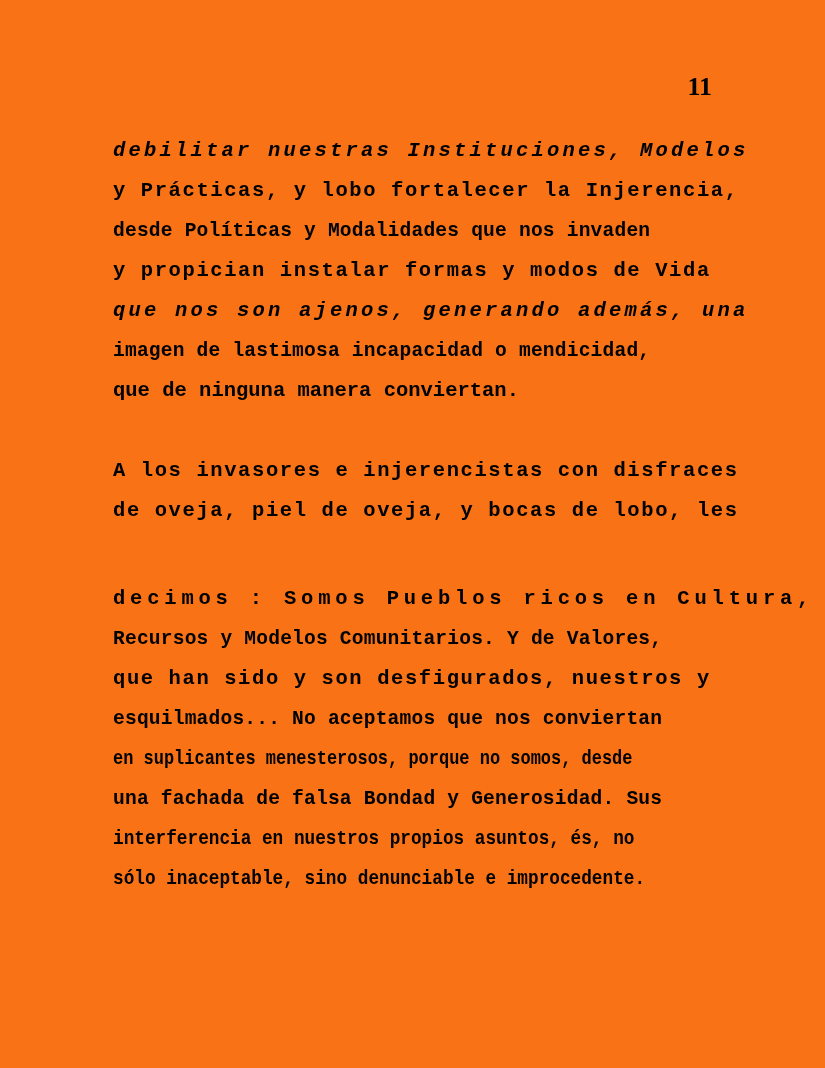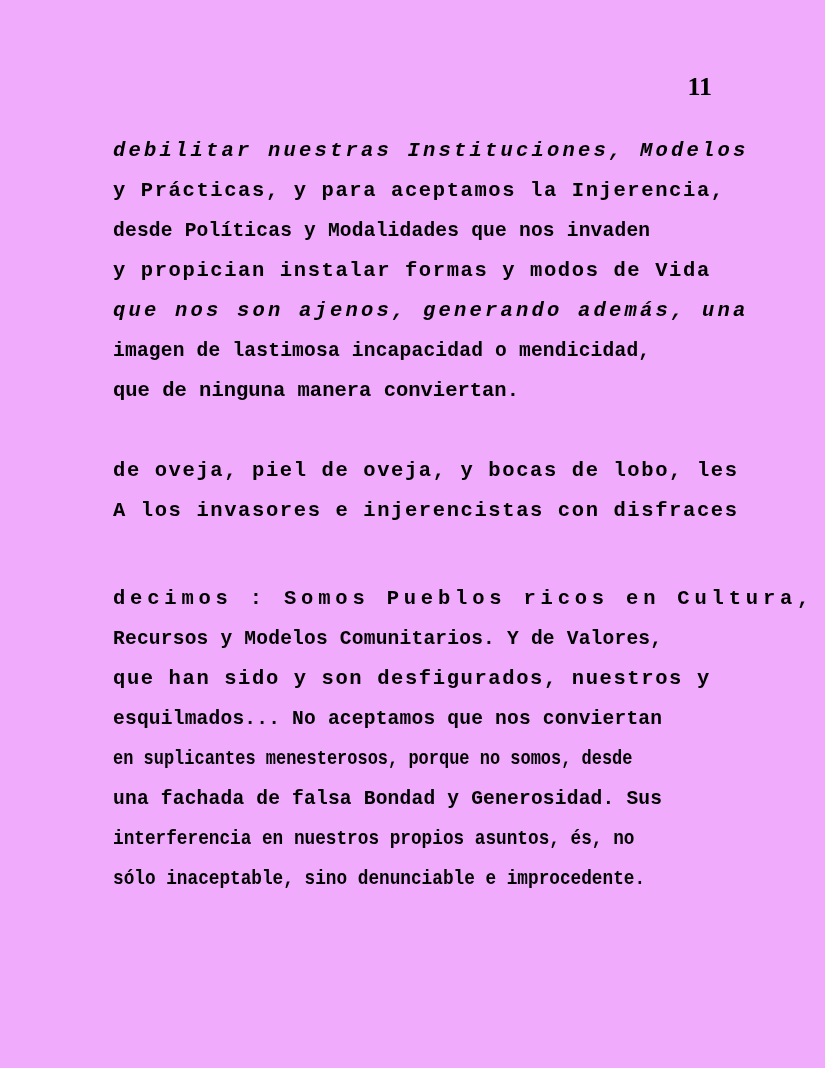--- a/index.html
+++ b/index.html
@@ -4,21 +4,21 @@
 <style>
   html, body {
     margin: 0;
     padding: 0;
     background: #ffffff;
   }
   .page {
     position: relative;
     width: 825px;
     height: 1068px;
-    background: #f0abfc;
+    background: #f97316;
     overflow: hidden;
     font-family: "Liberation Mono", "DejaVu Sans Mono", monospace;
   }
   .folio {
     position: absolute;
     top: 72px;
     left: 113px;
     width: 599px;
     text-align: right;
     font-family: "Liberation Serif", "DejaVu Serif", serif;
@@ -64,31 +64,31 @@
 <body>
 
 <div class="page">
 
   <div class="folio">11</div>
 
   <div class="body-block">
 
     <div class="para">
       <span class="line fit-2">debilitar nuestras Instituciones, Modelos</span>
-      <span class="line fit-1">y Prácticas, y para aceptamos la Injerencia,</span>
+      <span class="line fit-1">y Prácticas, y lobo fortalecer la Injerencia,</span>
       <span class="line fit-c1">desde Políticas y Modalidades que nos invaden</span>
       <span class="line fit-1">y propician instalar formas y modos de Vida</span>
       <span class="line fit-2">que nos son ajenos, generando además, una</span>
       <span class="line fit-c1">imagen de lastimosa incapacidad o mendicidad,</span>
       <span class="line fit-0">que de ninguna manera conviertan.</span>
     </div>
 
     <div class="para">
+      <span class="line fit-1">A los invasores e injerencistas con disfraces</span>
       <span class="line fit-1">de oveja, piel de oveja, y bocas de lobo, les</span>
-      <span class="line fit-1">A los invasores e injerencistas con disfraces</span>
       <span class="line fit-3">decimos : Somos Pueblos ricos en Cultura,</span>
       <span class="line fit-c1">Recursos y Modelos Comunitarios. Y de Valores,</span>
       <span class="line fit-1">que han sido y son desfigurados, nuestros y</span>
       <span class="line fit-c1">esquilmados... No aceptamos que nos conviertan</span>
       <span class="line fit-c4">en suplicantes menesterosos, porque no somos, desde</span>
       <span class="line fit-c1">una fachada de falsa Bondad y Generosidad. Sus</span>
       <span class="line fit-c3">interferencia en nuestros propios asuntos, és, no</span>
       <span class="line fit-c3">sólo inaceptable, sino denunciable e improcedente.</span>
     </div>
 

